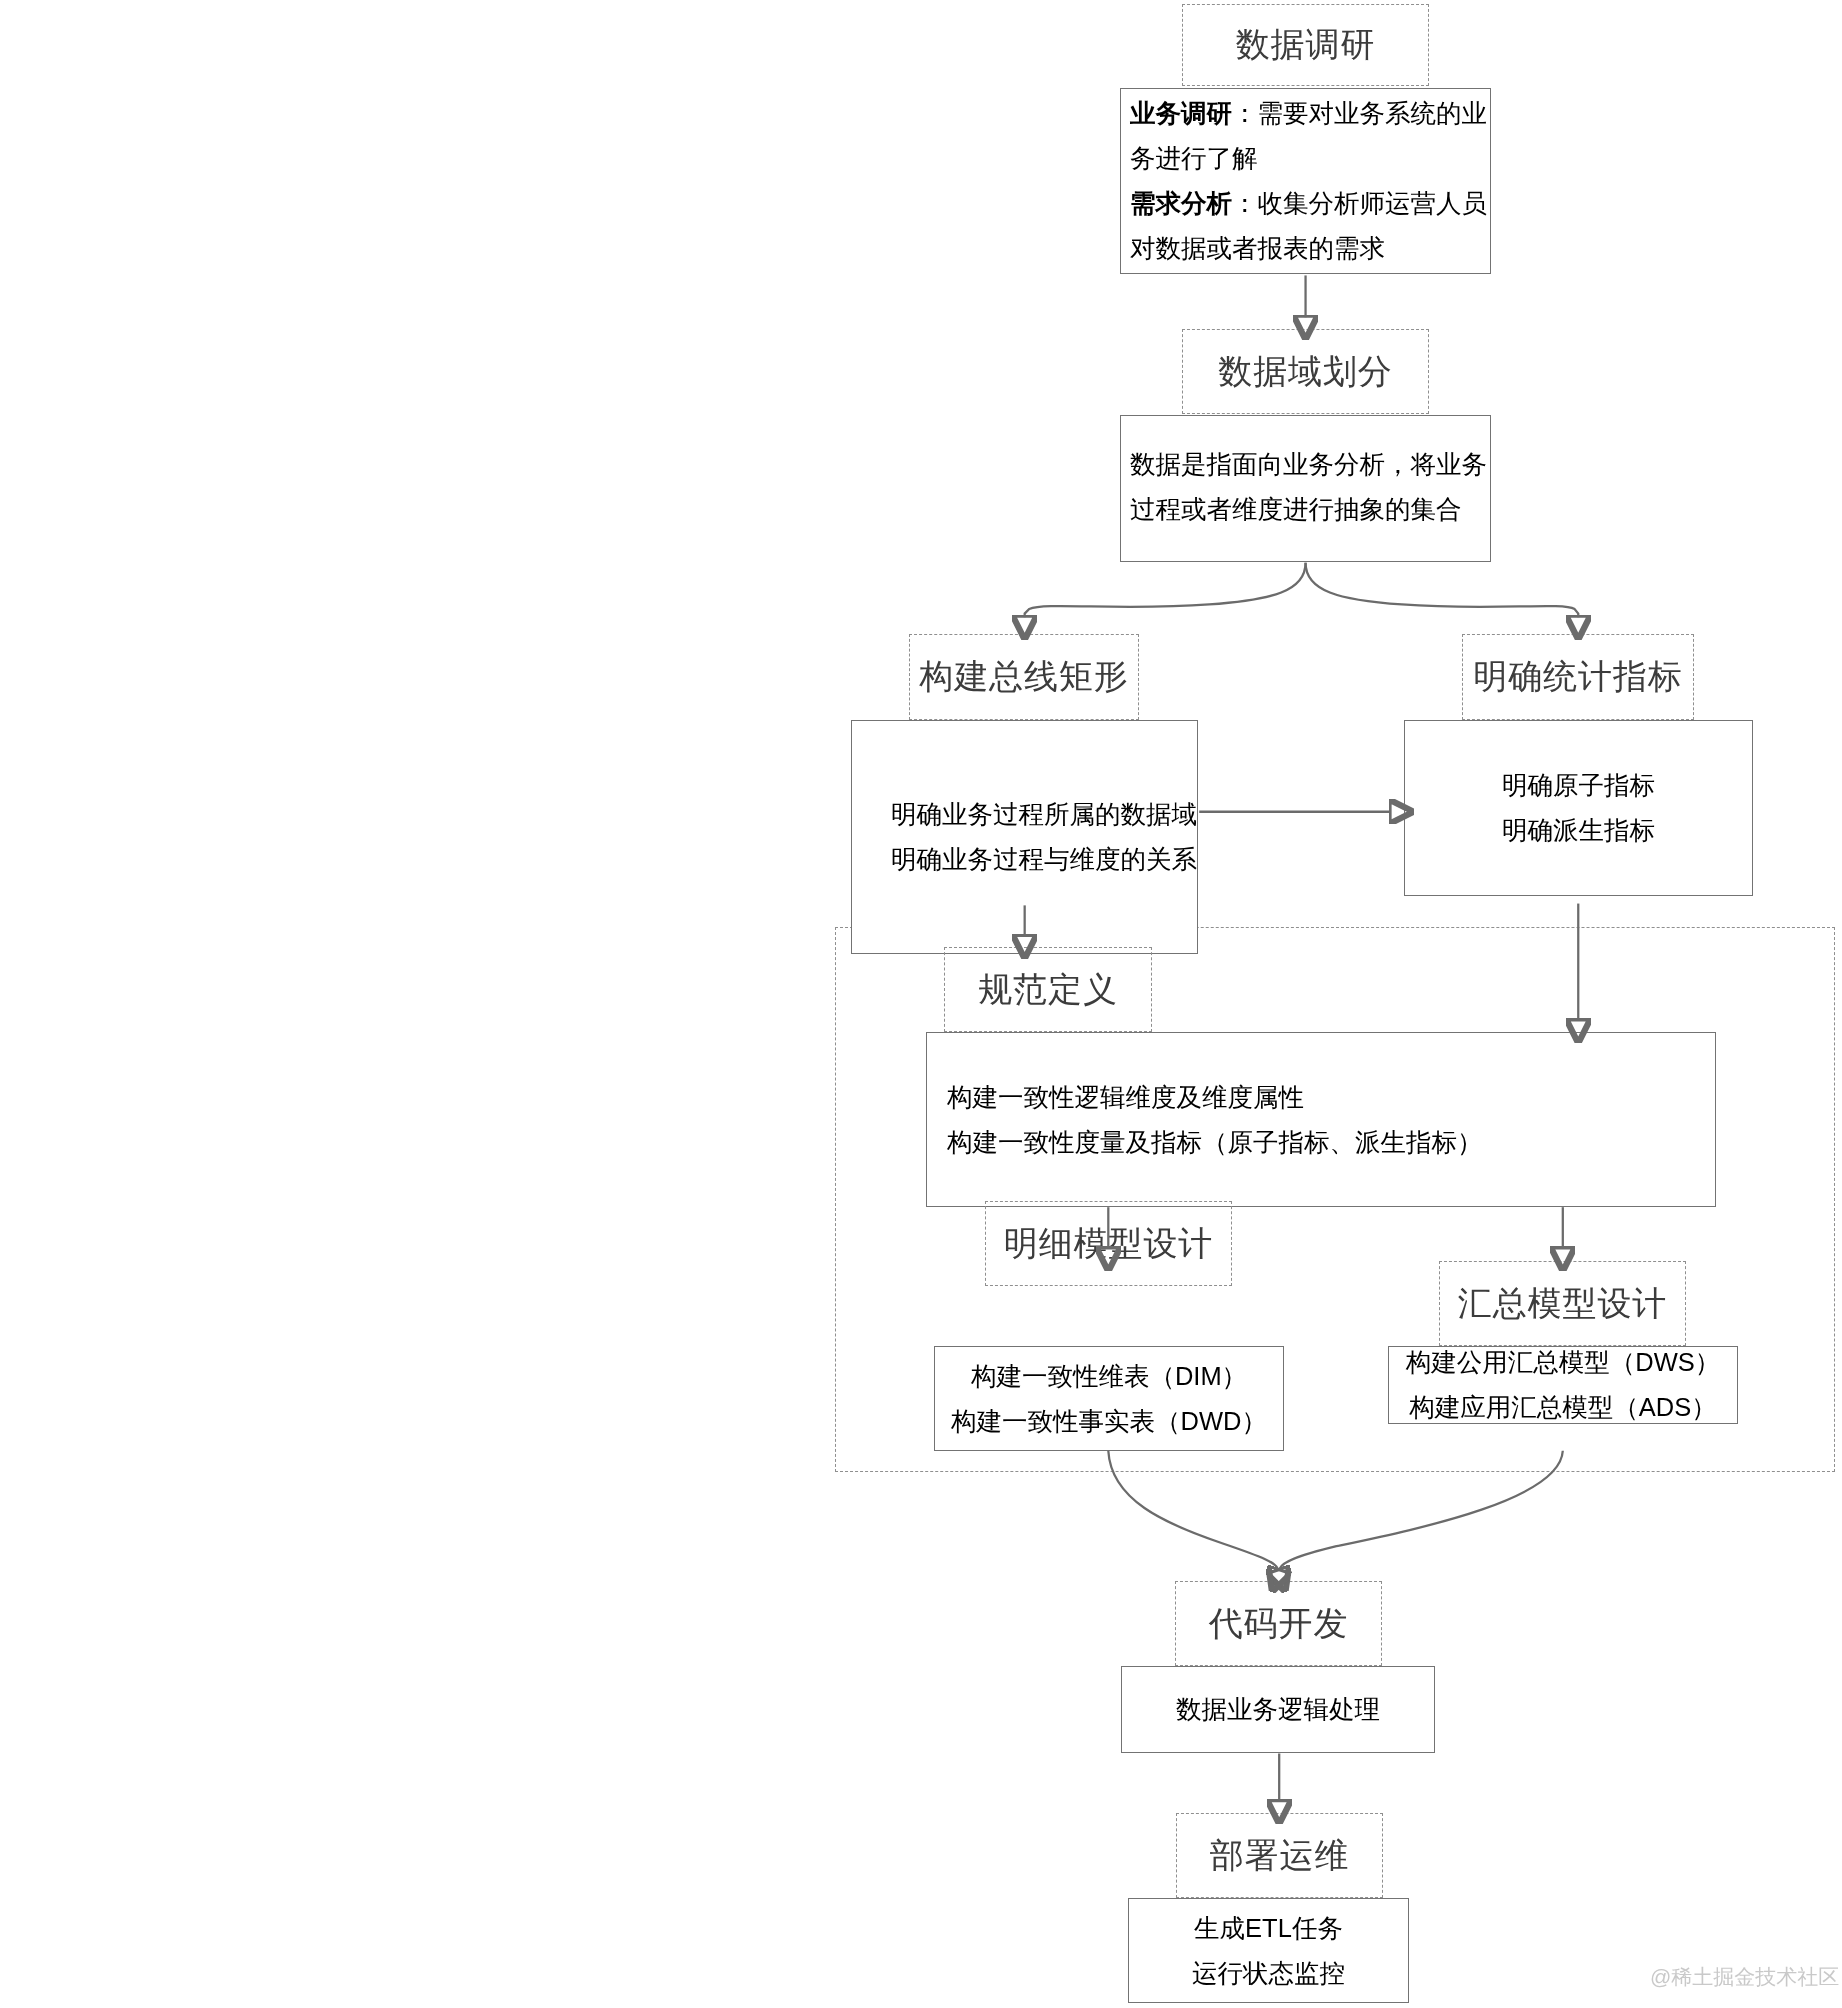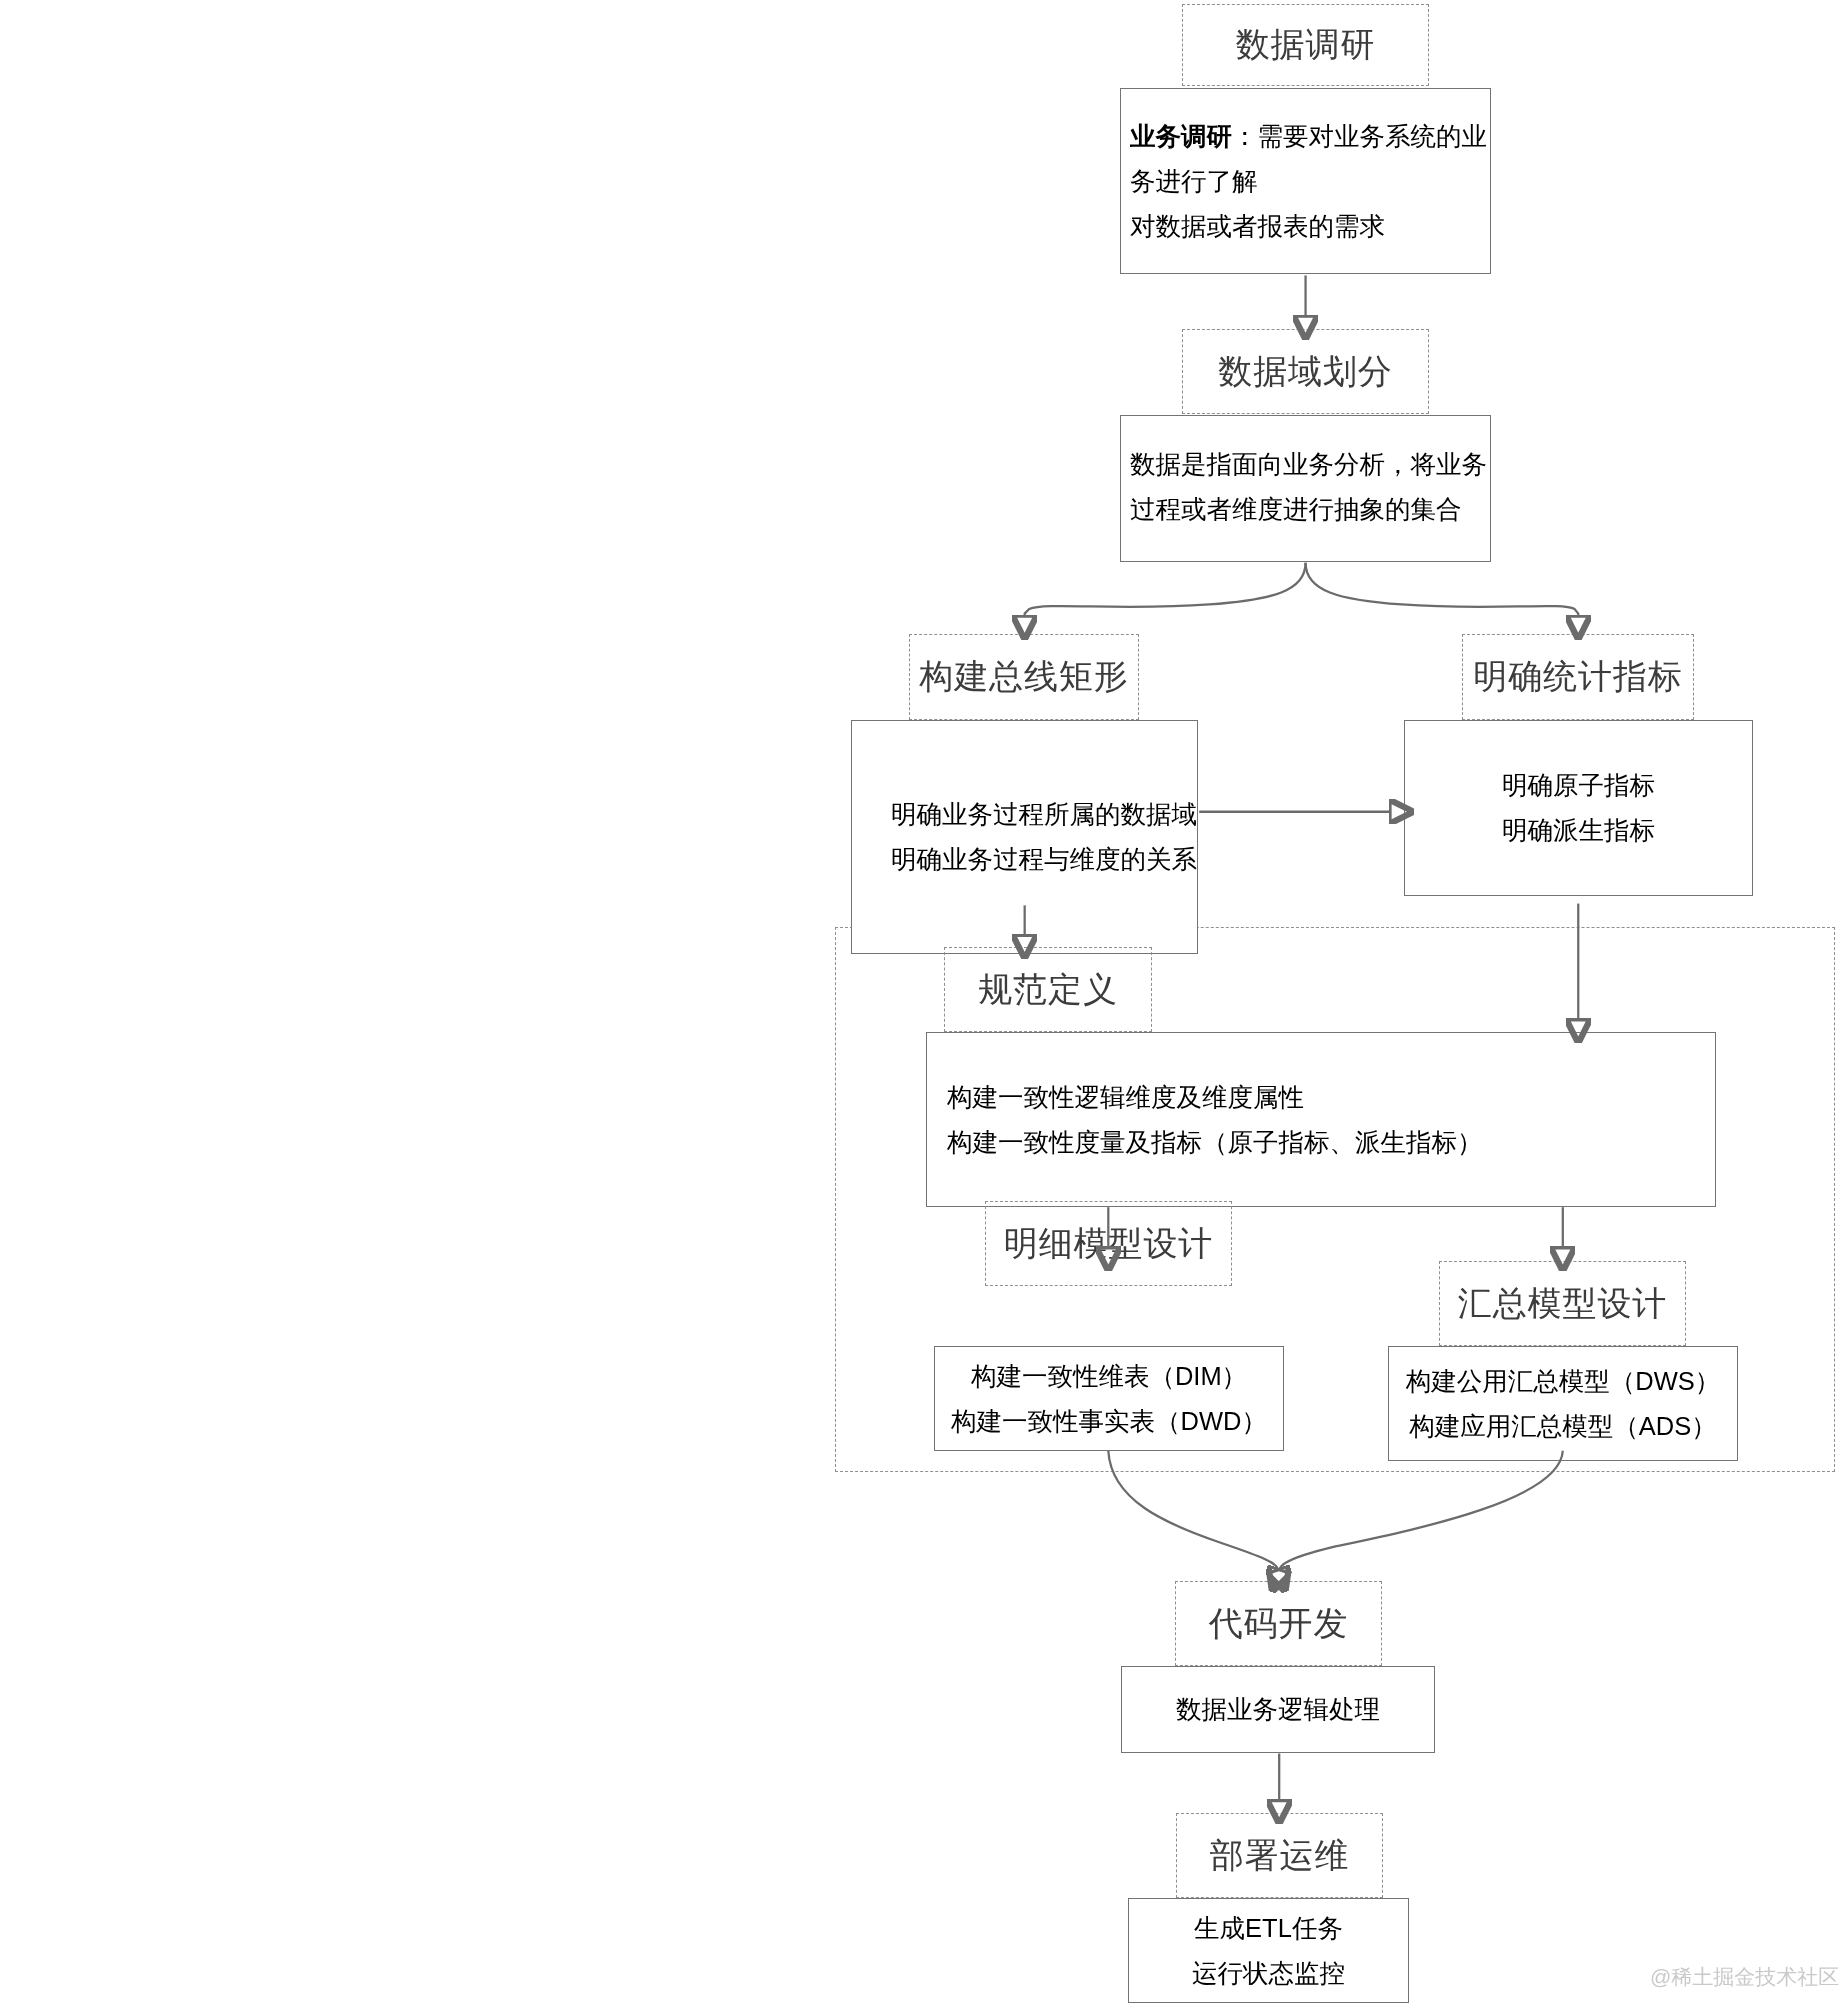--- a/index.html
+++ b/index.html
@@ -52,20 +52,21 @@
 <body>
 
 <div class="abs container-box" style="left:835px;top:927px;width:1000px;height:545px;"></div>
 
 <div class="abs label-box" style="left:1182px;top:3.6px;width:247px;height:82px;">
   <span>数据调研</span>
 </div>
 <div class="abs body-box leftal" style="left:1120px;top:88px;width:371px;height:186px;">
   <div class="ln"><b>业务调研</b><span>：需要对业务系统的业</span></div>
   <div class="ln"><span>务进行了解</span></div>
+  <div class="ln"><b>需求分析</b><span>：收集分析师运营人员</span></div>
   <div class="ln"><span>对数据或者报表的需求</span></div>
 </div>
 
 <div class="abs label-box" style="left:1182px;top:329px;width:247px;height:85px;">
   <span>数据域划分</span>
 </div>
 <div class="abs body-box leftal" style="left:1120px;top:415px;width:371px;height:147px;font-family:Liberation Mono, monospace;">
   <div class="ln">数据是指面向业务分析，将业务</div>
   <div class="ln">过程或者维度进行抽象的集合</div>
 </div>
@@ -98,21 +99,21 @@
   <span>明细模型设计</span>
 </div>
 <div class="abs body-box center" style="left:934px;top:1346px;width:350px;height:105px;align-items:center;">
   <div class="ln">构建一致性维表（DIM）</div>
   <div class="ln">构建一致性事实表（DWD）</div>
 </div>
 
 <div class="abs label-box" style="left:1439px;top:1261px;width:247px;height:85px;">
   <span>汇总模型设计</span>
 </div>
-<div class="abs body-box center" style="left:1388px;top:1346px;width:350px;height:115px;align-items:center;">
+<div class="abs body-box center" style="left:1388px;top:1346px;width:350px;height:78px;align-items:center;">
   <div class="ln">构建公用汇总模型（DWS）</div>
   <div class="ln">构建应用汇总模型（ADS）</div>
 </div>
 
 <div class="abs label-box" style="left:1175px;top:1581px;width:207px;height:85px;">
   <span>代码开发</span>
 </div>
 <div class="abs body-box center" style="left:1121px;top:1666px;width:314px;height:87px;align-items:center;">
   <div class="ln">数据业务逻辑处理</div>
 </div>

